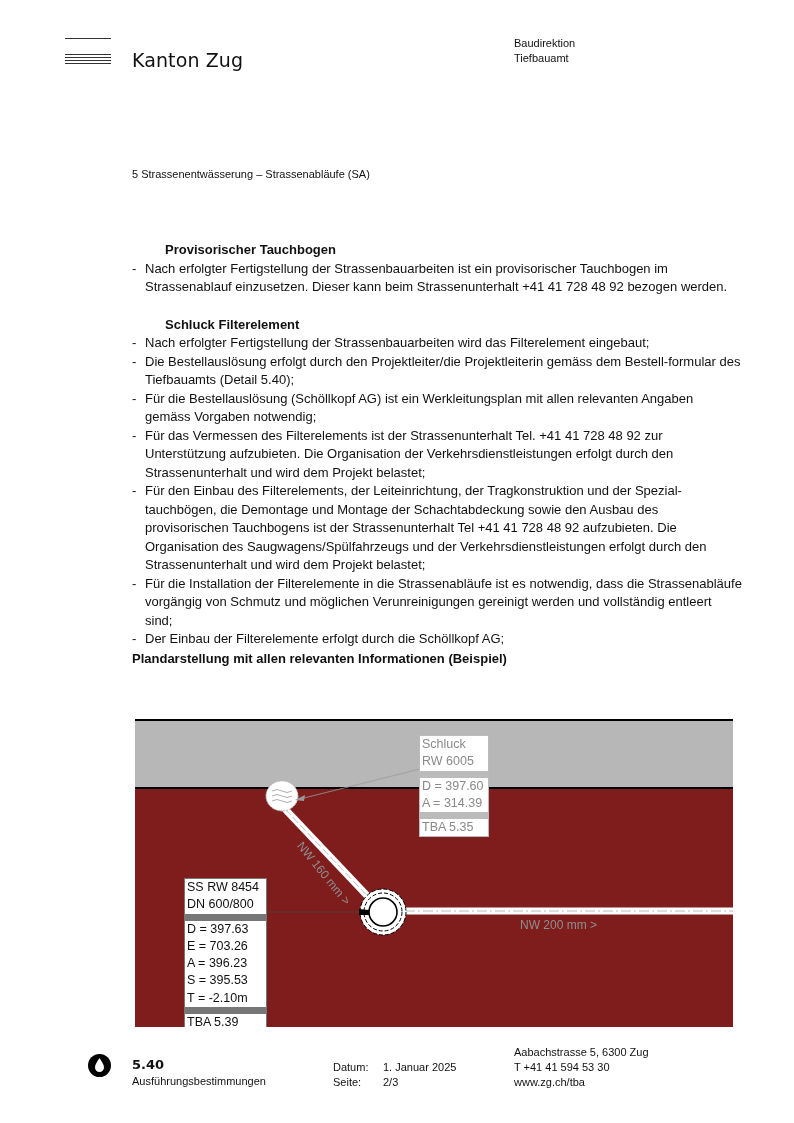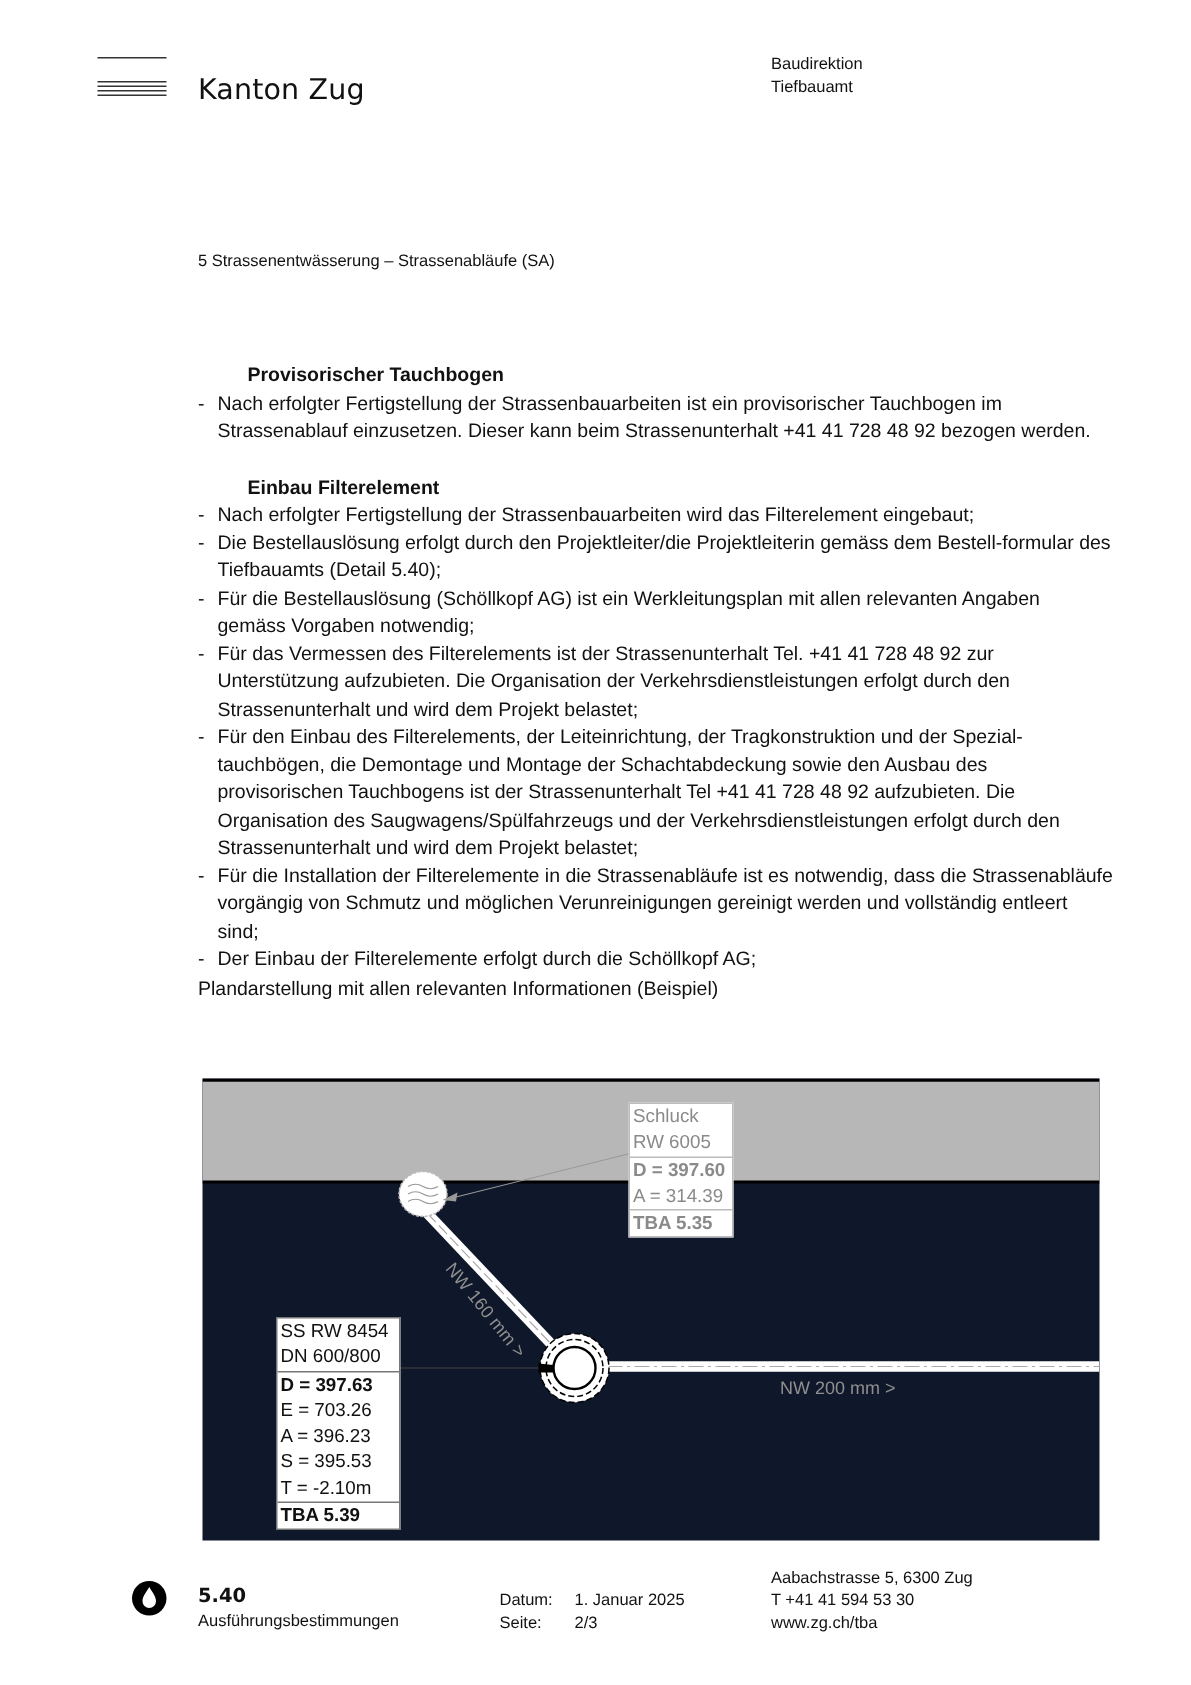--- a/index.html
+++ b/index.html
@@ -16,32 +16,32 @@
 
     .chapter { left: 132px; top: 168px; font-size: 11px; color: #111; }
 
     
     .content { left: 132px; top: 241px; width: 610px; font-size: 13px; line-height: 18.5px; }
     .section-title { font-weight: bold; margin: 0; font-family: "Liberation Sans", sans-serif; padding-left: 33px; }
     .section { margin-bottom: 19px; }
     ul.items { list-style: none; margin: 0; padding: 0; }
     ul.items li { position: relative; padding-left: 13px; }
     ul.items li::before { content: "-"; position: absolute; left: 0; top: 0; }
-    .plan-title { left: 132px; top: 651px; font-size: 13px; font-weight: normal; }
+    .plan-title { left: 132px; top: 651px; font-size: 13px; font-weight: bold; }
 
     
-    .plan { left: 135px; top: 719px; width: 598px; height: 308px; background: #0f172a; overflow: hidden; }
+    .plan { left: 135px; top: 719px; width: 598px; height: 308px; background: #7f1d1d; overflow: hidden; }
     .plan-top-line { left: 0; top: 0; width: 598px; height: 2px; background: #000; }
     .plan-dark { left: 0; top: 2px; width: 598px; height: 67px; background: #b7b7b7; }
     .plan-mid-line { left: 0; top: 68px; width: 598px; height: 2px; background: #000; }
     .plan svg { position: absolute; left: 0; top: 0; }
 
     .label-box { background: #fff; border: 1px solid #999; font-size: 12.5px; line-height: 17.3px; }
     .label-box .row { padding: 0 2px; white-space: nowrap; }
-    .label-box .sep { border-top: 1px solid #0f766e; font-weight: bold; }
+    .label-box .sep { border-top: 7px solid #0f766e; }
     .schluck { left: 284px; top: 16px; width: 68px; color: #8a8a8a; border-color: #bbb; }
     .schluck .sep { border-color: #bbb; }
     .ss { left: 49px; top: 159px; width: 81px; color: #111; border-color: #777; }
     .ss .sep { border-color: #777; }
 
     .pipe-label { color: #8f8f8f; font-size: 12px; white-space: nowrap; }
     .nw160 { left: 170px; top: 120px; transform: rotate(51deg); transform-origin: left top; }
     .nw200 { left: 385px; top: 199px; }
 
     
@@ -71,21 +71,21 @@
 <div class="abs chapter">5 Strassenentwässerung – Strassenabläufe (SA)</div>
 
 <div class="abs content">
   <div class="section">
     <p class="section-title">Provisorischer Tauchbogen</p>
     <ul class="items">
       <li>Nach erfolgter Fertigstellung der Strassenbauarbeiten ist ein provisorischer Tauchbogen im Strassenablauf einzusetzen. Dieser kann beim Strassenunterhalt +41 41 728 48 92 bezogen werden.</li>
     </ul>
   </div>
   <div class="section">
-    <p class="section-title">Einbau Filterelement</p>
+    <p class="section-title">Schluck Filterelement</p>
     <ul class="items">
       <li>Nach erfolgter Fertigstellung der Strassenbauarbeiten wird das Filterelement eingebaut;</li>
       <li>Die Bestellauslösung erfolgt durch den Projektleiter/die Projektleiterin gemäss dem Bestell-formular des Tiefbauamts (Detail 5.40);</li>
       <li>Für die Bestellauslösung (Schöllkopf AG) ist ein Werkleitungsplan mit allen relevanten Angaben gemäss Vorgaben notwendig;</li>
       <li>Für das Vermessen des Filterelements ist der Strassenunterhalt Tel. +41 41 728 48 92 zur Unterstützung aufzubieten. Die Organisation der Verkehrsdienstleistungen erfolgt durch den Strassenunterhalt und wird dem Projekt belastet;</li>
       <li>Für den Einbau des Filterelements, der Leiteinrichtung, der Tragkonstruktion und der Spezial-tauchbögen, die Demontage und Montage der Schachtabdeckung sowie den Ausbau des provisorischen Tauchbogens ist der Strassenunterhalt Tel +41 41 728 48 92 aufzubieten. Die Organisation des Saugwagens/Spülfahrzeugs und der Verkehrsdienstleistungen erfolgt durch den Strassenunterhalt und wird dem Projekt belastet;</li>
       <li>Für die Installation der Filterelemente in die Strassenabläufe ist es notwendig, dass die Strassenabläufe vorgängig von Schmutz und möglichen Verunreinigungen gereinigt werden und vollständig entleert sind;</li>
       <li>Der Einbau der Filterelemente erfolgt durch die Schöllkopf AG;</li>
     </ul>
   </div>

